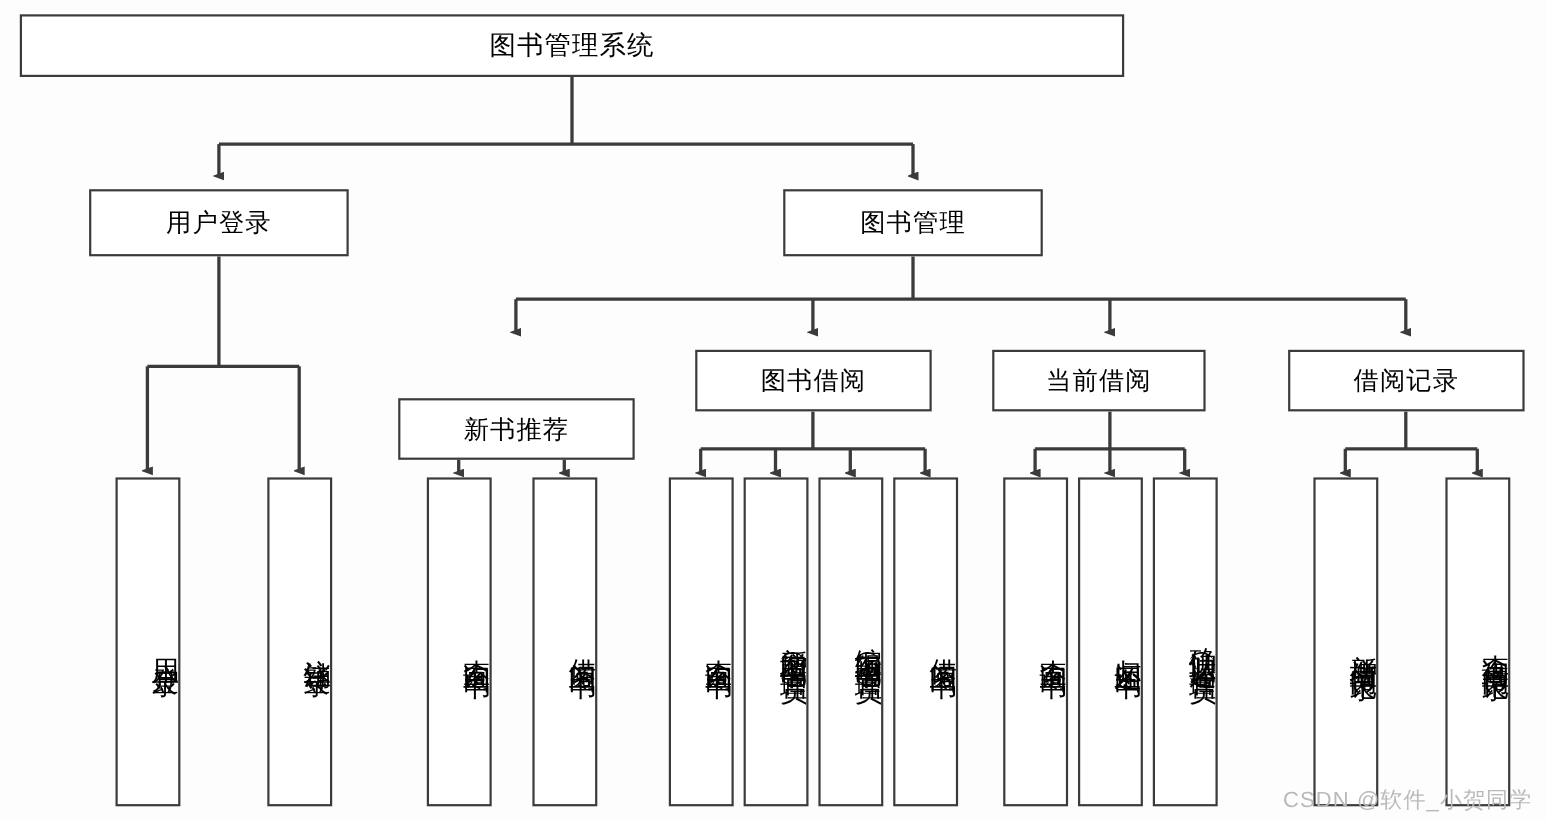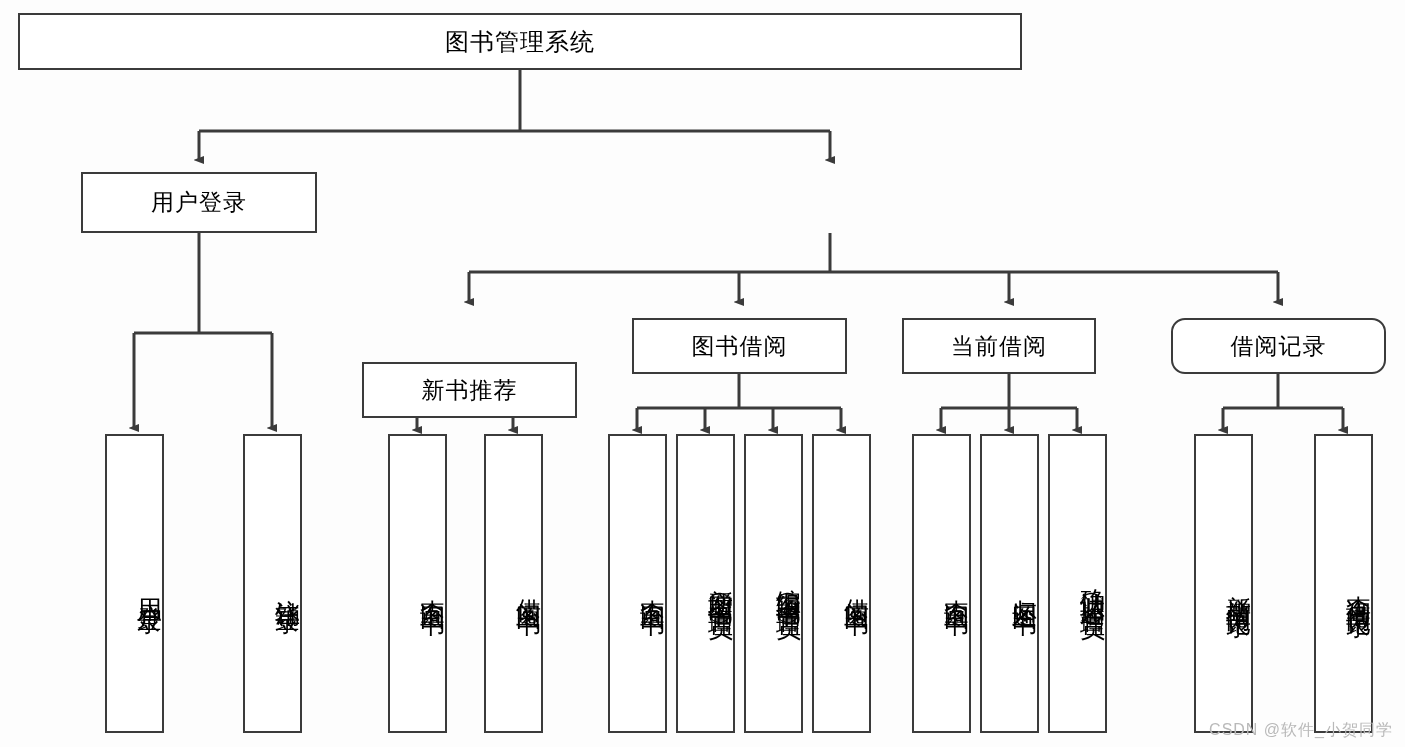--- a/index.html
+++ b/index.html
@@ -44,21 +44,21 @@
   .node.vert .vtext{
     writing-mode:vertical-rl;
     text-orientation:upright;
     white-space:nowrap;
   }
   svg.links{position:absolute;left:0;top:0;width:1405px;height:747px;z-index:1;pointer-events:none;}
   .watermark{
     position:absolute;
     right:12px;
     bottom:6px;
-    font-size:16px;
+    font-size:20px;
     color:#b9b9b9;
     letter-spacing:1px;
     z-index:5;
     white-space:nowrap;
     font-family:"Liberation Sans","DejaVu Sans",sans-serif;
   }
 </style>
 </head>
 <body>
 
@@ -115,31 +115,34 @@
     </g>
   </svg>
 
   <div class="node horiz root" style="left:18px;top:13px;width:1004px;height:57px;">
     <span>图书管理系统</span>
   </div>
 
   <div class="node horiz" style="left:81px;top:172px;width:236px;height:61px;">
     <span>用户登录</span>
   </div>
+  <div class="node horiz" style="left:712px;top:172px;width:236px;height:61px;">
+    <span>图书管理</span>
+  </div>
 
   <div class="node horiz" style="left:362px;top:318px;width:215px;height:56px;margin-top:44px;">
     <span>新书推荐</span>
   </div>
   <div class="node horiz" style="left:632px;top:318px;width:215px;height:56px;">
     <span>图书借阅</span>
   </div>
   <div class="node horiz" style="left:902px;top:318px;width:194px;height:56px;">
     <span>当前借阅</span>
   </div>
-  <div class="node horiz" style="left:1171px;top:318px;width:215px;height:56px;border-radius:14px;">
+  <div class="node horiz" style="left:1171px;top:318px;width:215px;height:56px;">
     <span>借阅记录</span>
   </div>
 
   <div class="node vert" style="left:105px;top:434px;width:59px;height:299px;">
     <span class="vtext">用户登录</span>
   </div>
   <div class="node vert" style="left:243px;top:434px;width:59px;height:299px;">
     <span class="vtext">注销登录</span>
   </div>
 

